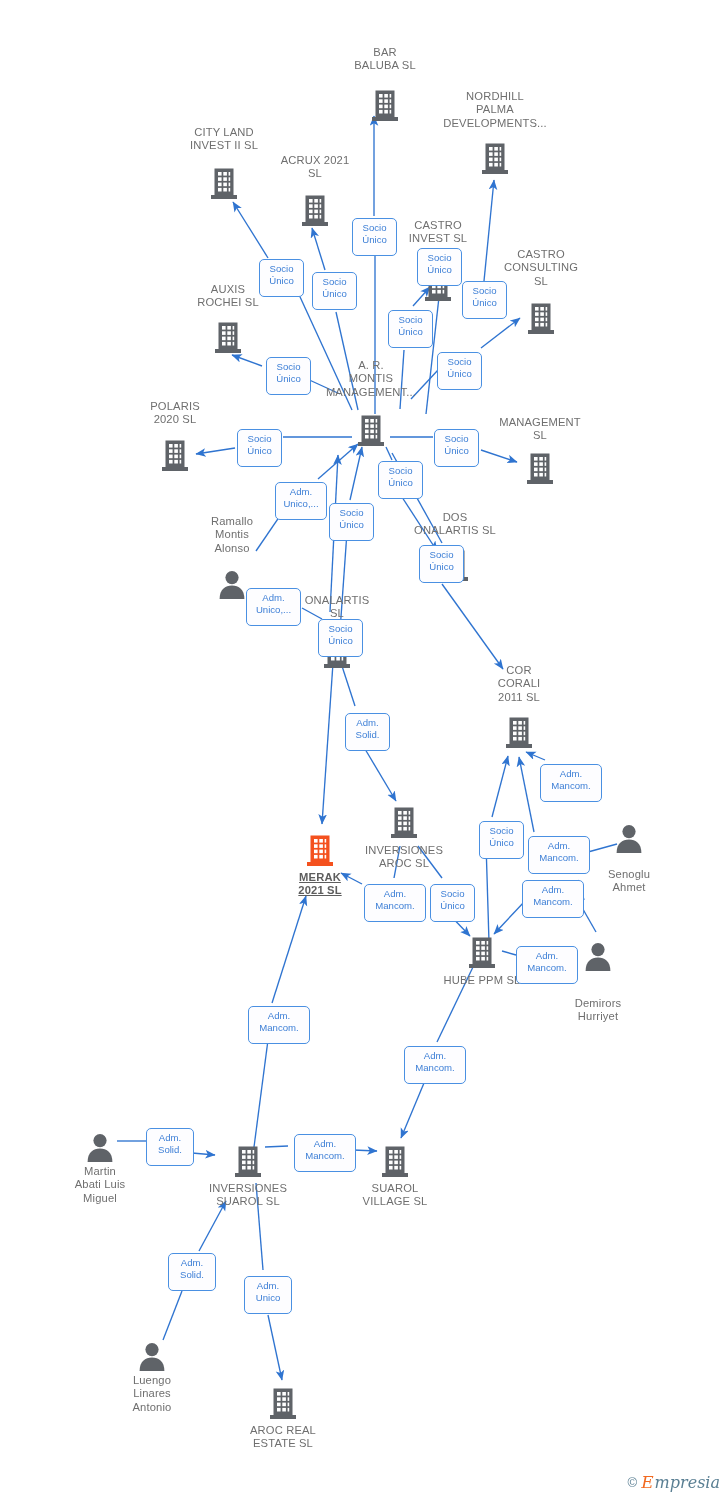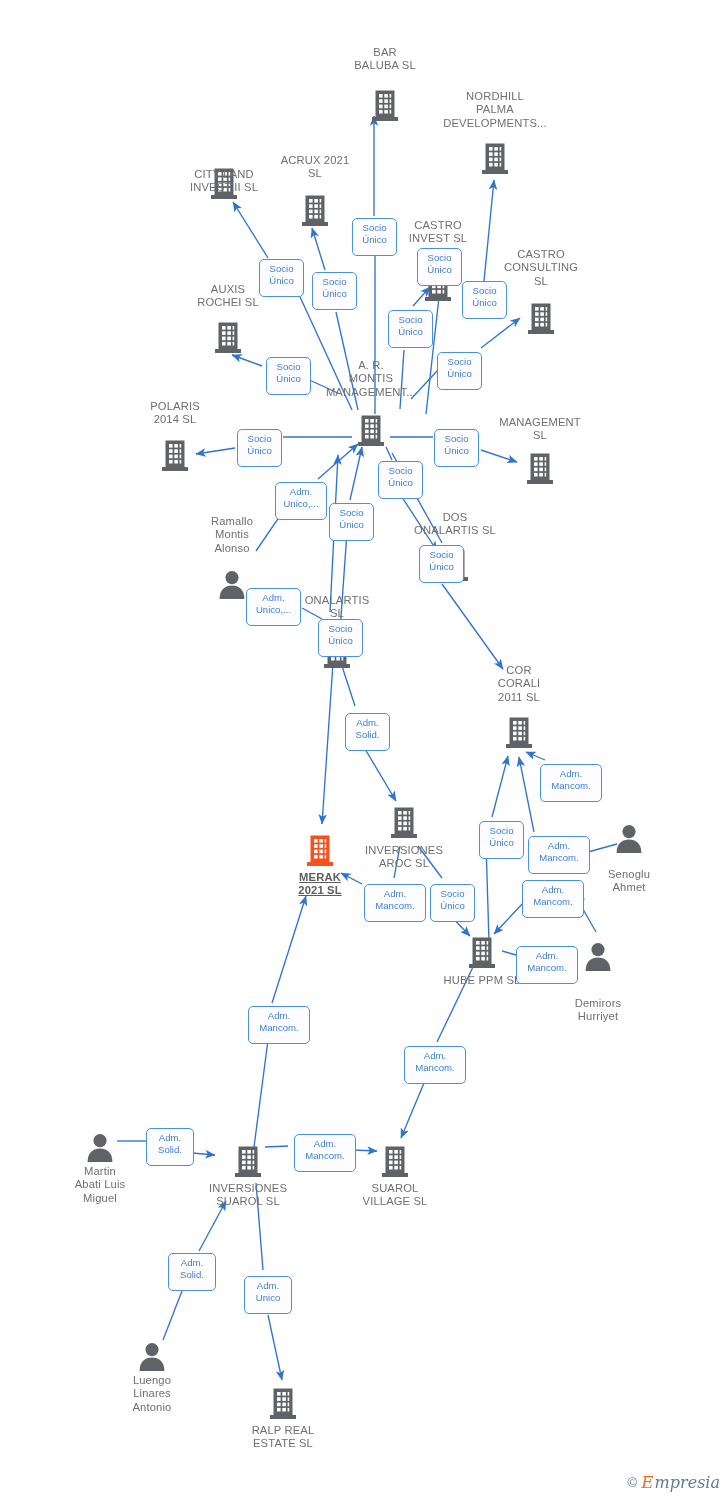--- a/index.html
+++ b/index.html
@@ -187,21 +187,21 @@
               <rect x="14.3" y="10.3" width="3.6" height="3.6"></rect>
               <rect x="19.6" y="10.3" width="1.6" height="3.6"></rect>
               <rect x="9" y="15.6" width="3.6" height="3.6"></rect>
               <rect x="14.3" y="15.6" width="3.6" height="3.6"></rect>
               <rect x="19.6" y="15.6" width="1.6" height="3.6"></rect>
               <rect x="9" y="20.9" width="3.6" height="3.6"></rect>
               <rect x="14.3" y="20.9" width="3.6" height="3.6"></rect>
               <rect x="19.6" y="20.9" width="1.6" height="3.6"></rect>
             </g>
           </svg></span>
-        <span class="cap" style="top: -40.5px; margin-top: 42px;">CITY LAND
+        <span class="cap" style="top: -40.5px;">CITY LAND
 INVEST II  SL</span>
       </div>
       <div class="node" style="left: 300px; top: 193.5px; width: 30px; height: 33px;">
         <span class="ico"><svg width="30" height="33" viewBox="0 0 30 33" aria-hidden="true">
             <rect x="5.5" y="1.5" width="19" height="27" fill="#5f6368"></rect>
             <rect x="2" y="28" width="26" height="4" fill="#5f6368"></rect>
             <g fill="#ffffff">
               <rect x="9" y="5" width="3.6" height="3.6"></rect>
               <rect x="14.3" y="5" width="3.6" height="3.6"></rect>
               <rect x="19.6" y="5" width="1.6" height="3.6"></rect>
@@ -322,21 +322,21 @@
               <rect x="19.6" y="10.3" width="1.6" height="3.6"></rect>
               <rect x="9" y="15.6" width="3.6" height="3.6"></rect>
               <rect x="14.3" y="15.6" width="3.6" height="3.6"></rect>
               <rect x="19.6" y="15.6" width="1.6" height="3.6"></rect>
               <rect x="9" y="20.9" width="3.6" height="3.6"></rect>
               <rect x="14.3" y="20.9" width="3.6" height="3.6"></rect>
               <rect x="19.6" y="20.9" width="1.6" height="3.6"></rect>
             </g>
           </svg></span>
         <span class="cap" style="top: -38.5px;">POLARIS
-2014  SL</span>
+2020  SL</span>
       </div>
       <div class="node" style="left: 525px; top: 451.5px; width: 30px; height: 33px;">
         <span class="ico"><svg width="30" height="33" viewBox="0 0 30 33" aria-hidden="true">
             <rect x="5.5" y="1.5" width="19" height="27" fill="#5f6368"></rect>
             <rect x="2" y="28" width="26" height="4" fill="#5f6368"></rect>
             <g fill="#ffffff">
               <rect x="9" y="5" width="3.6" height="3.6"></rect>
               <rect x="14.3" y="5" width="3.6" height="3.6"></rect>
               <rect x="19.6" y="5" width="1.6" height="3.6"></rect>
               <rect x="9" y="10.3" width="3.6" height="3.6"></rect>
@@ -584,21 +584,21 @@
               <rect x="14.3" y="10.3" width="3.6" height="3.6"></rect>
               <rect x="19.6" y="10.3" width="1.6" height="3.6"></rect>
               <rect x="9" y="15.6" width="3.6" height="3.6"></rect>
               <rect x="14.3" y="15.6" width="3.6" height="3.6"></rect>
               <rect x="19.6" y="15.6" width="1.6" height="3.6"></rect>
               <rect x="9" y="20.9" width="3.6" height="3.6"></rect>
               <rect x="14.3" y="20.9" width="3.6" height="3.6"></rect>
               <rect x="19.6" y="20.9" width="1.6" height="3.6"></rect>
             </g>
           </svg></span>
-        <span class="cap" style="top: 37.5px;">RALP REAL
+        <span class="cap" style="top: 37.5px;">AROC REAL
 ESTATE  SL</span>
       </div>
     </div>
   <div id="rel-layer">
       <div class="rel" style="left: 352px; top: 218px; width: 45px; height: 38px;">Socio
 Único</div>
       <div class="rel" style="left: 417px; top: 248px; width: 45px; height: 38px;">Socio
 Único</div>
       <div class="rel" style="left: 462px; top: 281px; width: 45px; height: 38px;">Socio
 Único</div>

